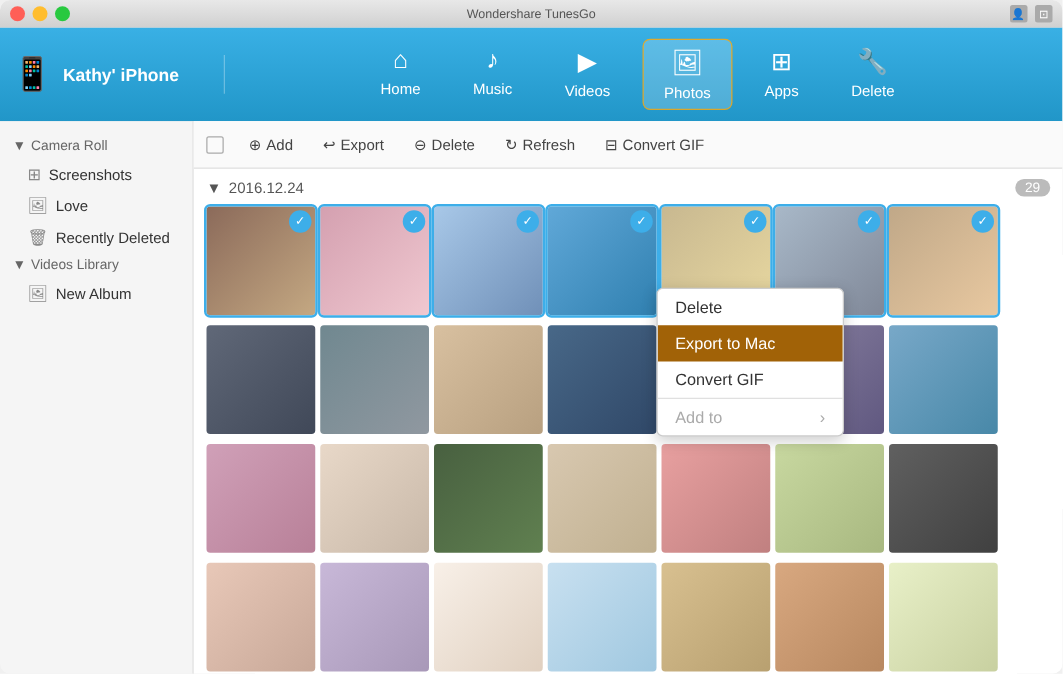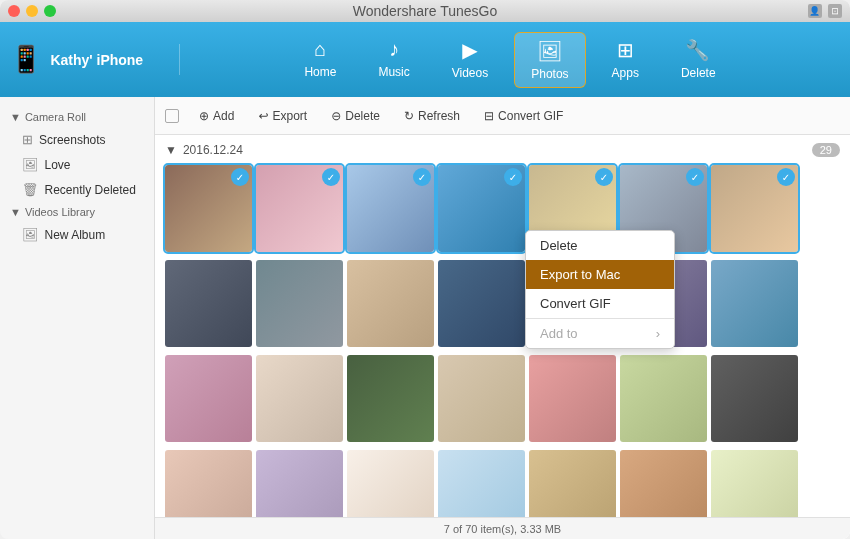--- a/index.html
+++ b/index.html
@@ -13,21 +13,21 @@
       align-items: center;
       padding: 0 8px;
       border-radius: 8px 8px 0 0;
       position: relative;
     }
     .traffic-lights { display: flex; gap: 6px; }
     .traffic-light { width: 12px; height: 12px; border-radius: 50%; }
     .tl-red { background: #ff5f57; }
     .tl-yellow { background: #ffbd2e; }
     .tl-green { background: #28c940; }
-    .titlebar-text { position: absolute; left: 50%; transform: translateX(-50%); font-size: 14px; color: #555; }
+    .titlebar-text { position: absolute; left: 50%; transform: translateX(-50%); font-size: 10px; color: #555; }
     .titlebar-icons { position: absolute; right: 8px; display: flex; gap: 6px; }
     .titlebar-icon { width: 14px; height: 14px; background: #aaa; border-radius: 2px; display: flex; align-items: center; justify-content: center; font-size: 9px; color: #fff; }
 
     
     .header {
       height: 75px;
       background: linear-gradient(to bottom, #39b0e5, #2196c8);
       display: flex;
       align-items: center;
       padding: 0 10px;
@@ -433,17 +433,14 @@
         <div class="context-menu-item active">Export to Mac</div>
         <div class="context-menu-item">Convert GIF</div>
         <div class="context-menu-divider"></div>
         <div class="context-menu-item add-to disabled">
           <span>Add to</span>
           <span>›</span>
         </div>
       </div>
     </div>
 
-    <div class="statusbar">
-      <span>7 of 70 item(s), 3.33 MB</span>
-    </div>
   </div>
 </div>
 
 </body></html>

